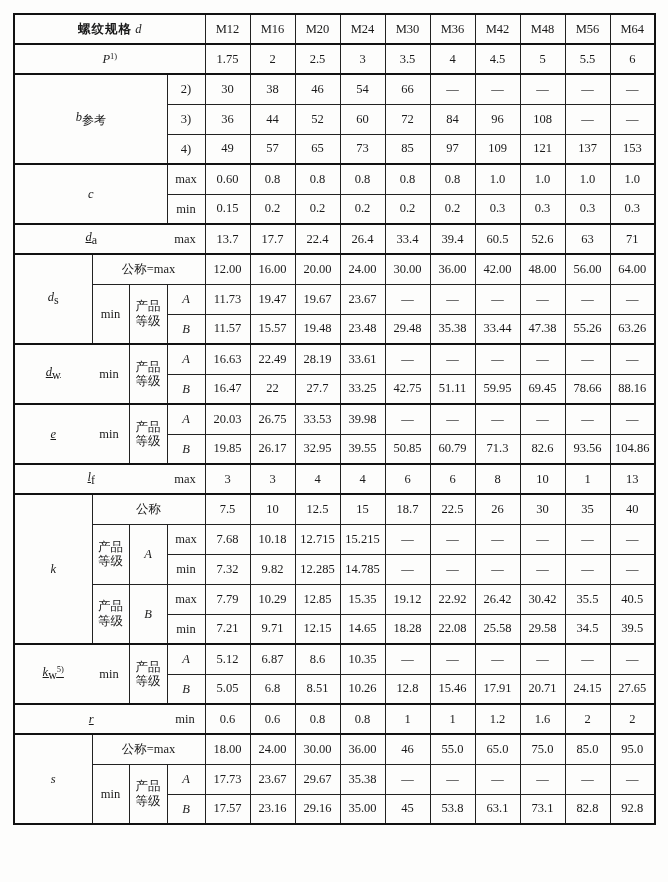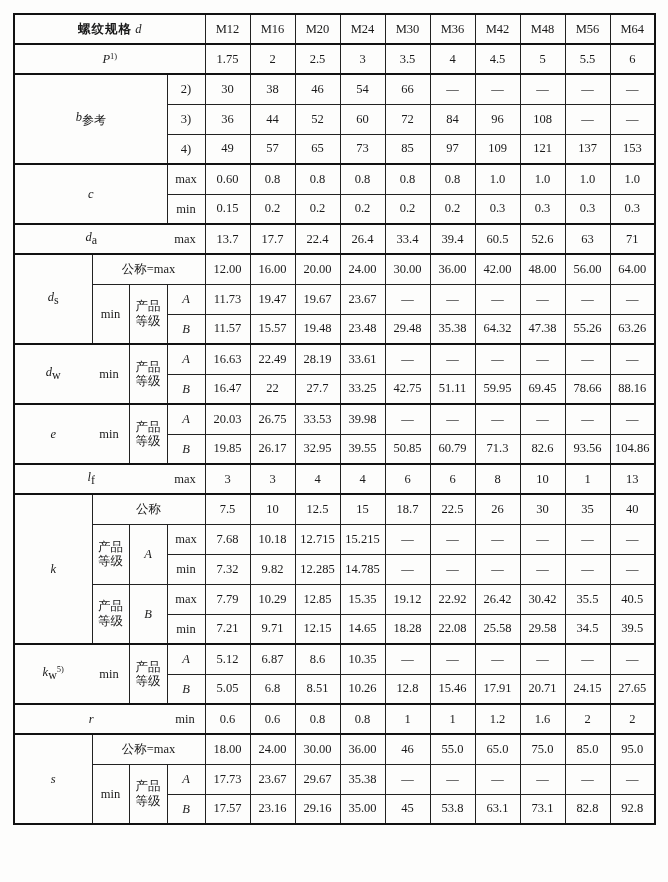--- a/index.html
+++ b/index.html
@@ -31,21 +31,21 @@
   }
   table.spec{border:2px solid #111;}
   tr.sec > td, tr.sec > th{border-top:2px solid #111;}
   thead th{font-size:13px;}
   .hdr-label{font-weight:bold;letter-spacing:1px;}
   .lab{white-space:pre-line;line-height:1.15;}
   .sym{font-style:italic;}
   sub{font-size:12px;vertical-align:-3px;}
   sup{font-size:8.5px;vertical-align:4px;}
   .tailwrap{display:flex;align-items:center;width:100%;}
-  .tailwrap .lead{flex:1 1 auto;text-align:center;}
+  .tailwrap .lead{flex:1 1 auto;text-align:center;text-decoration:underline;}
   .tailwrap .tail{flex:0 0 37px;text-align:center;}
   .pull-right{text-align:right;padding-right:10px;}
   td.val{font-size:12.5px;}
 </style>
 </head>
 <body>
 
 <div class="page">
   <table class="spec" id="spec-table">
     <colgroup>
@@ -207,21 +207,21 @@
           <td class="val">—</td>
         </tr>
         <tr>
           <td class="lab"><span><i class="sym">B</i></span></td>
           <td class="val">11.57</td>
           <td class="val">15.57</td>
           <td class="val">19.48</td>
           <td class="val">23.48</td>
           <td class="val">29.48</td>
           <td class="val">35.38</td>
-          <td class="val">64.32</td>
+          <td class="val">33.44</td>
           <td class="val">47.38</td>
           <td class="val">55.26</td>
           <td class="val">63.26</td>
         </tr>
         <tr class="sec">
           <td class="lab" colspan="2" rowspan="2"><span class="tailwrap"><span class="lead"><i class="sym">d</i><sub>w</sub></span><span class="tail">min</span></span></td>
           <td class="lab" rowspan="2"><span><span>产品
 等级</span></span></td>
           <td class="lab"><span><i class="sym">A</i></span></td>
           <td class="val">16.63</td>

